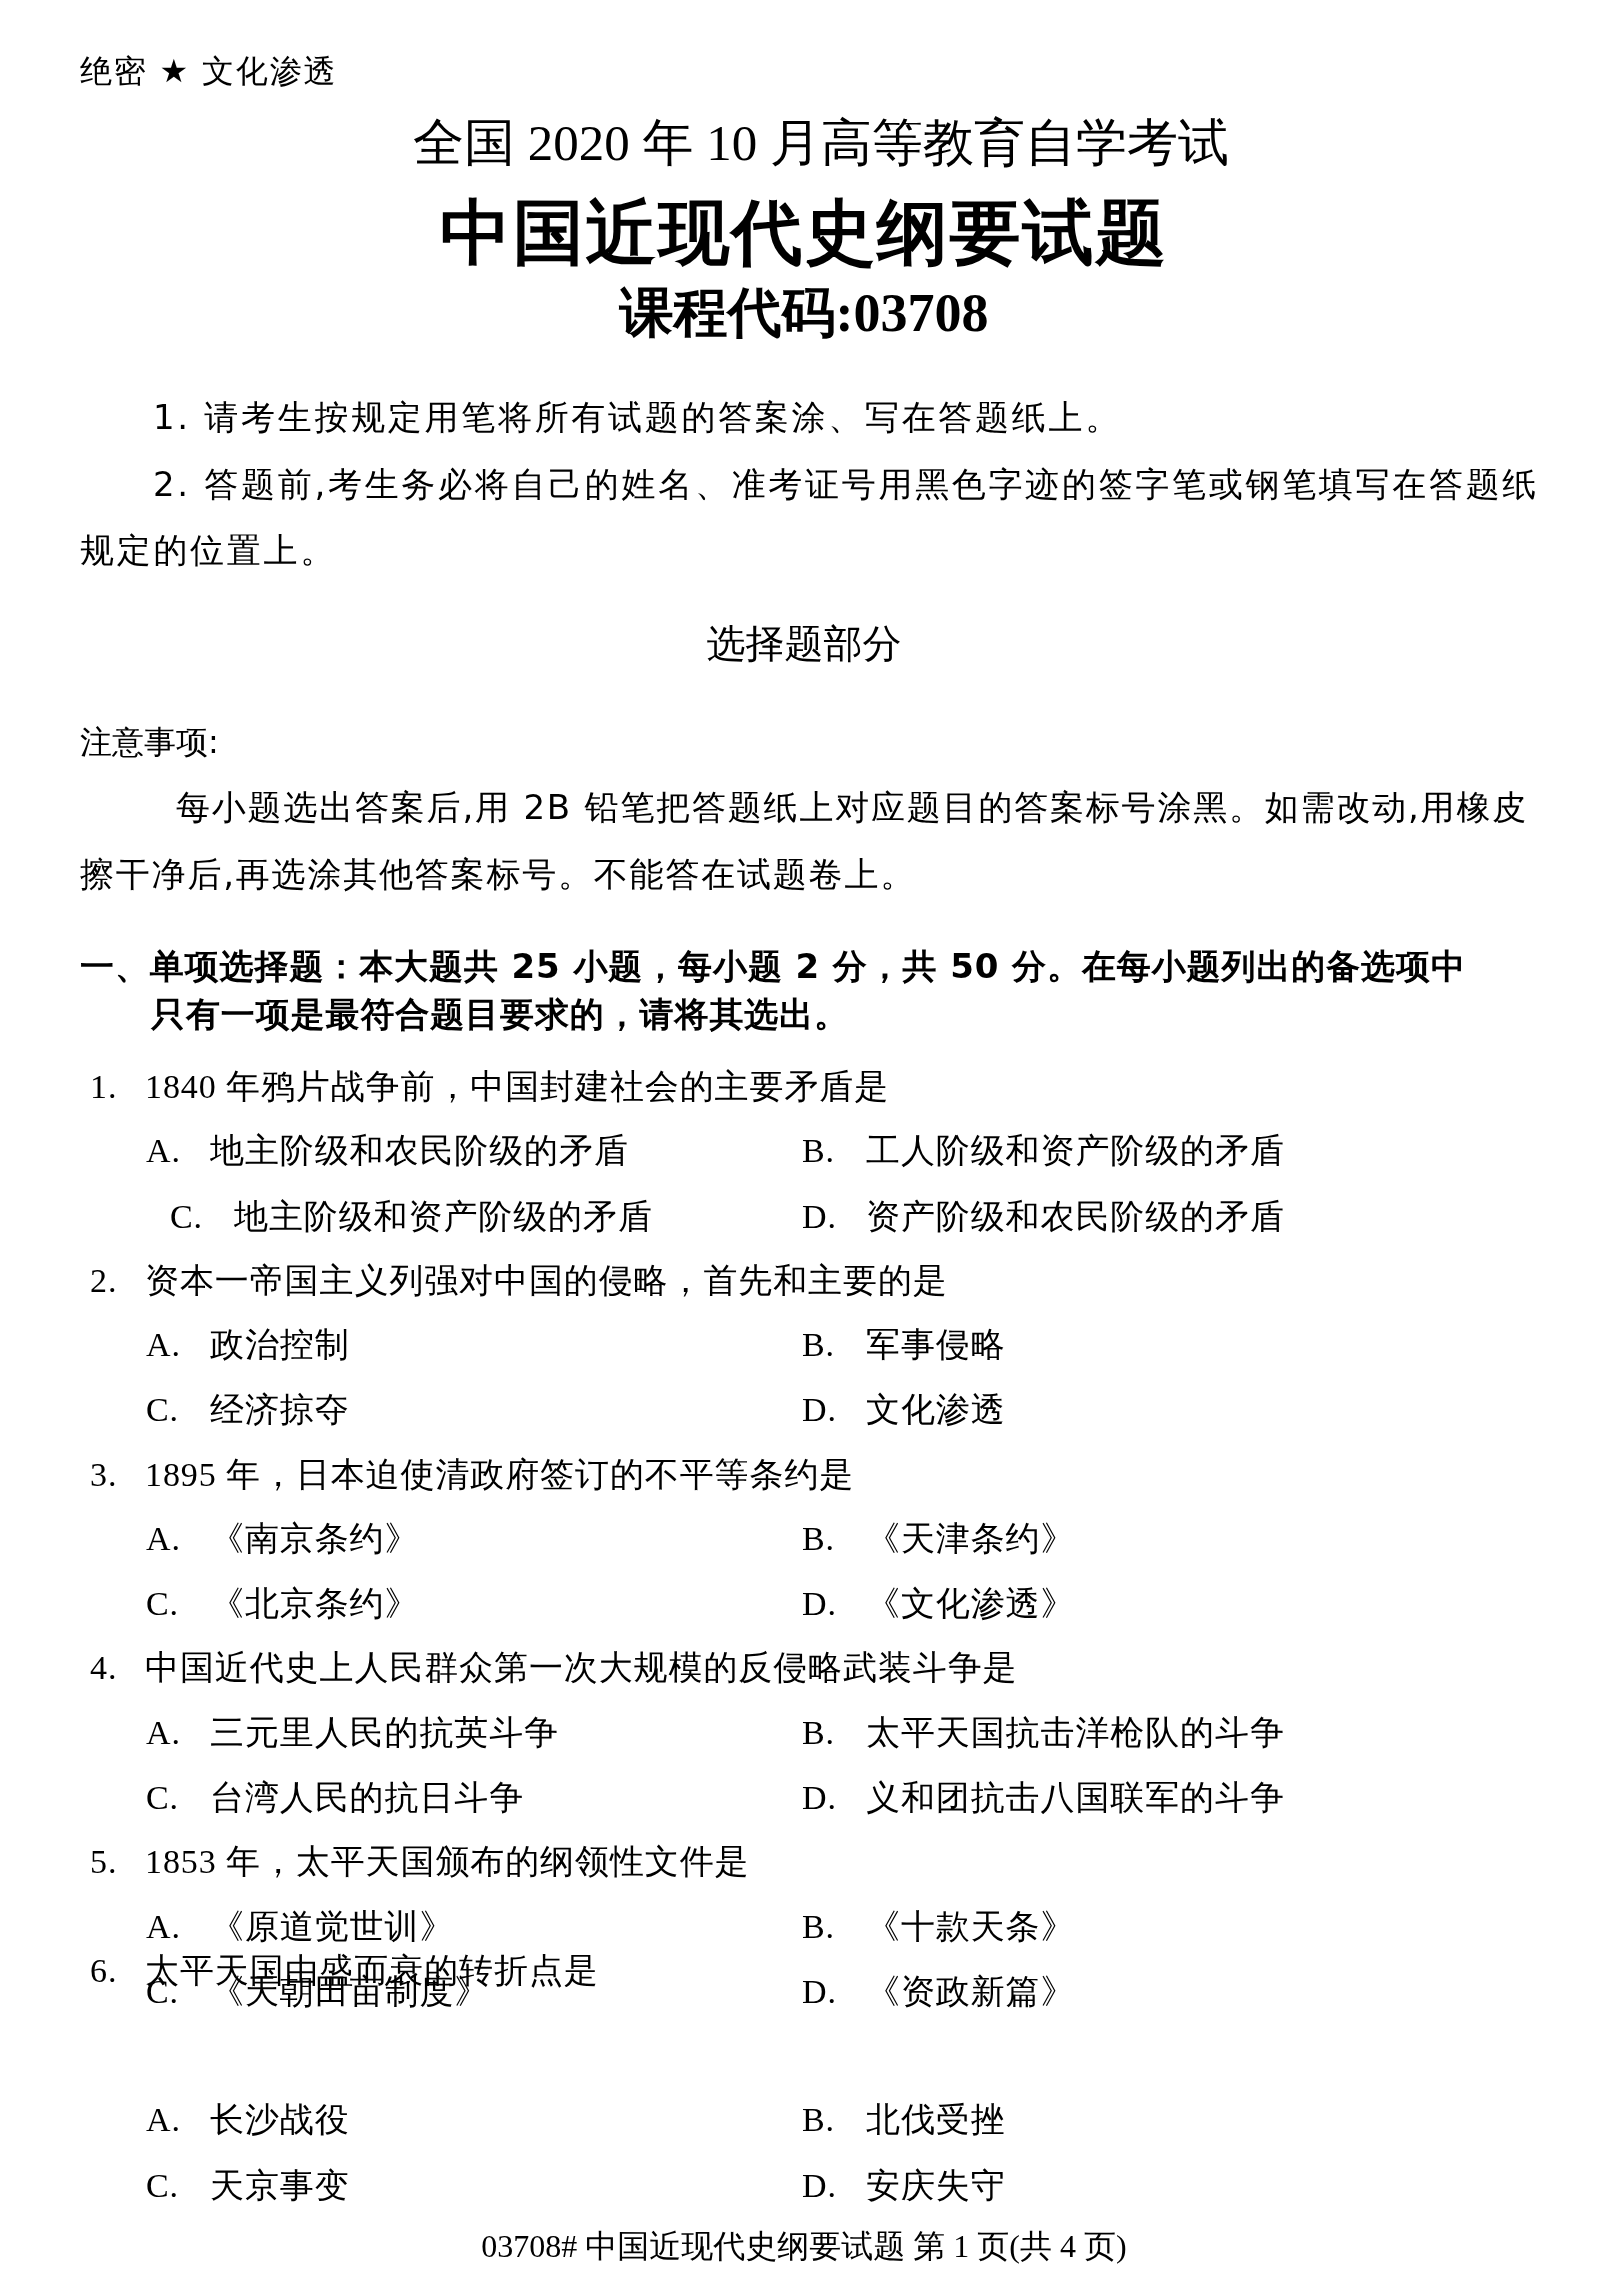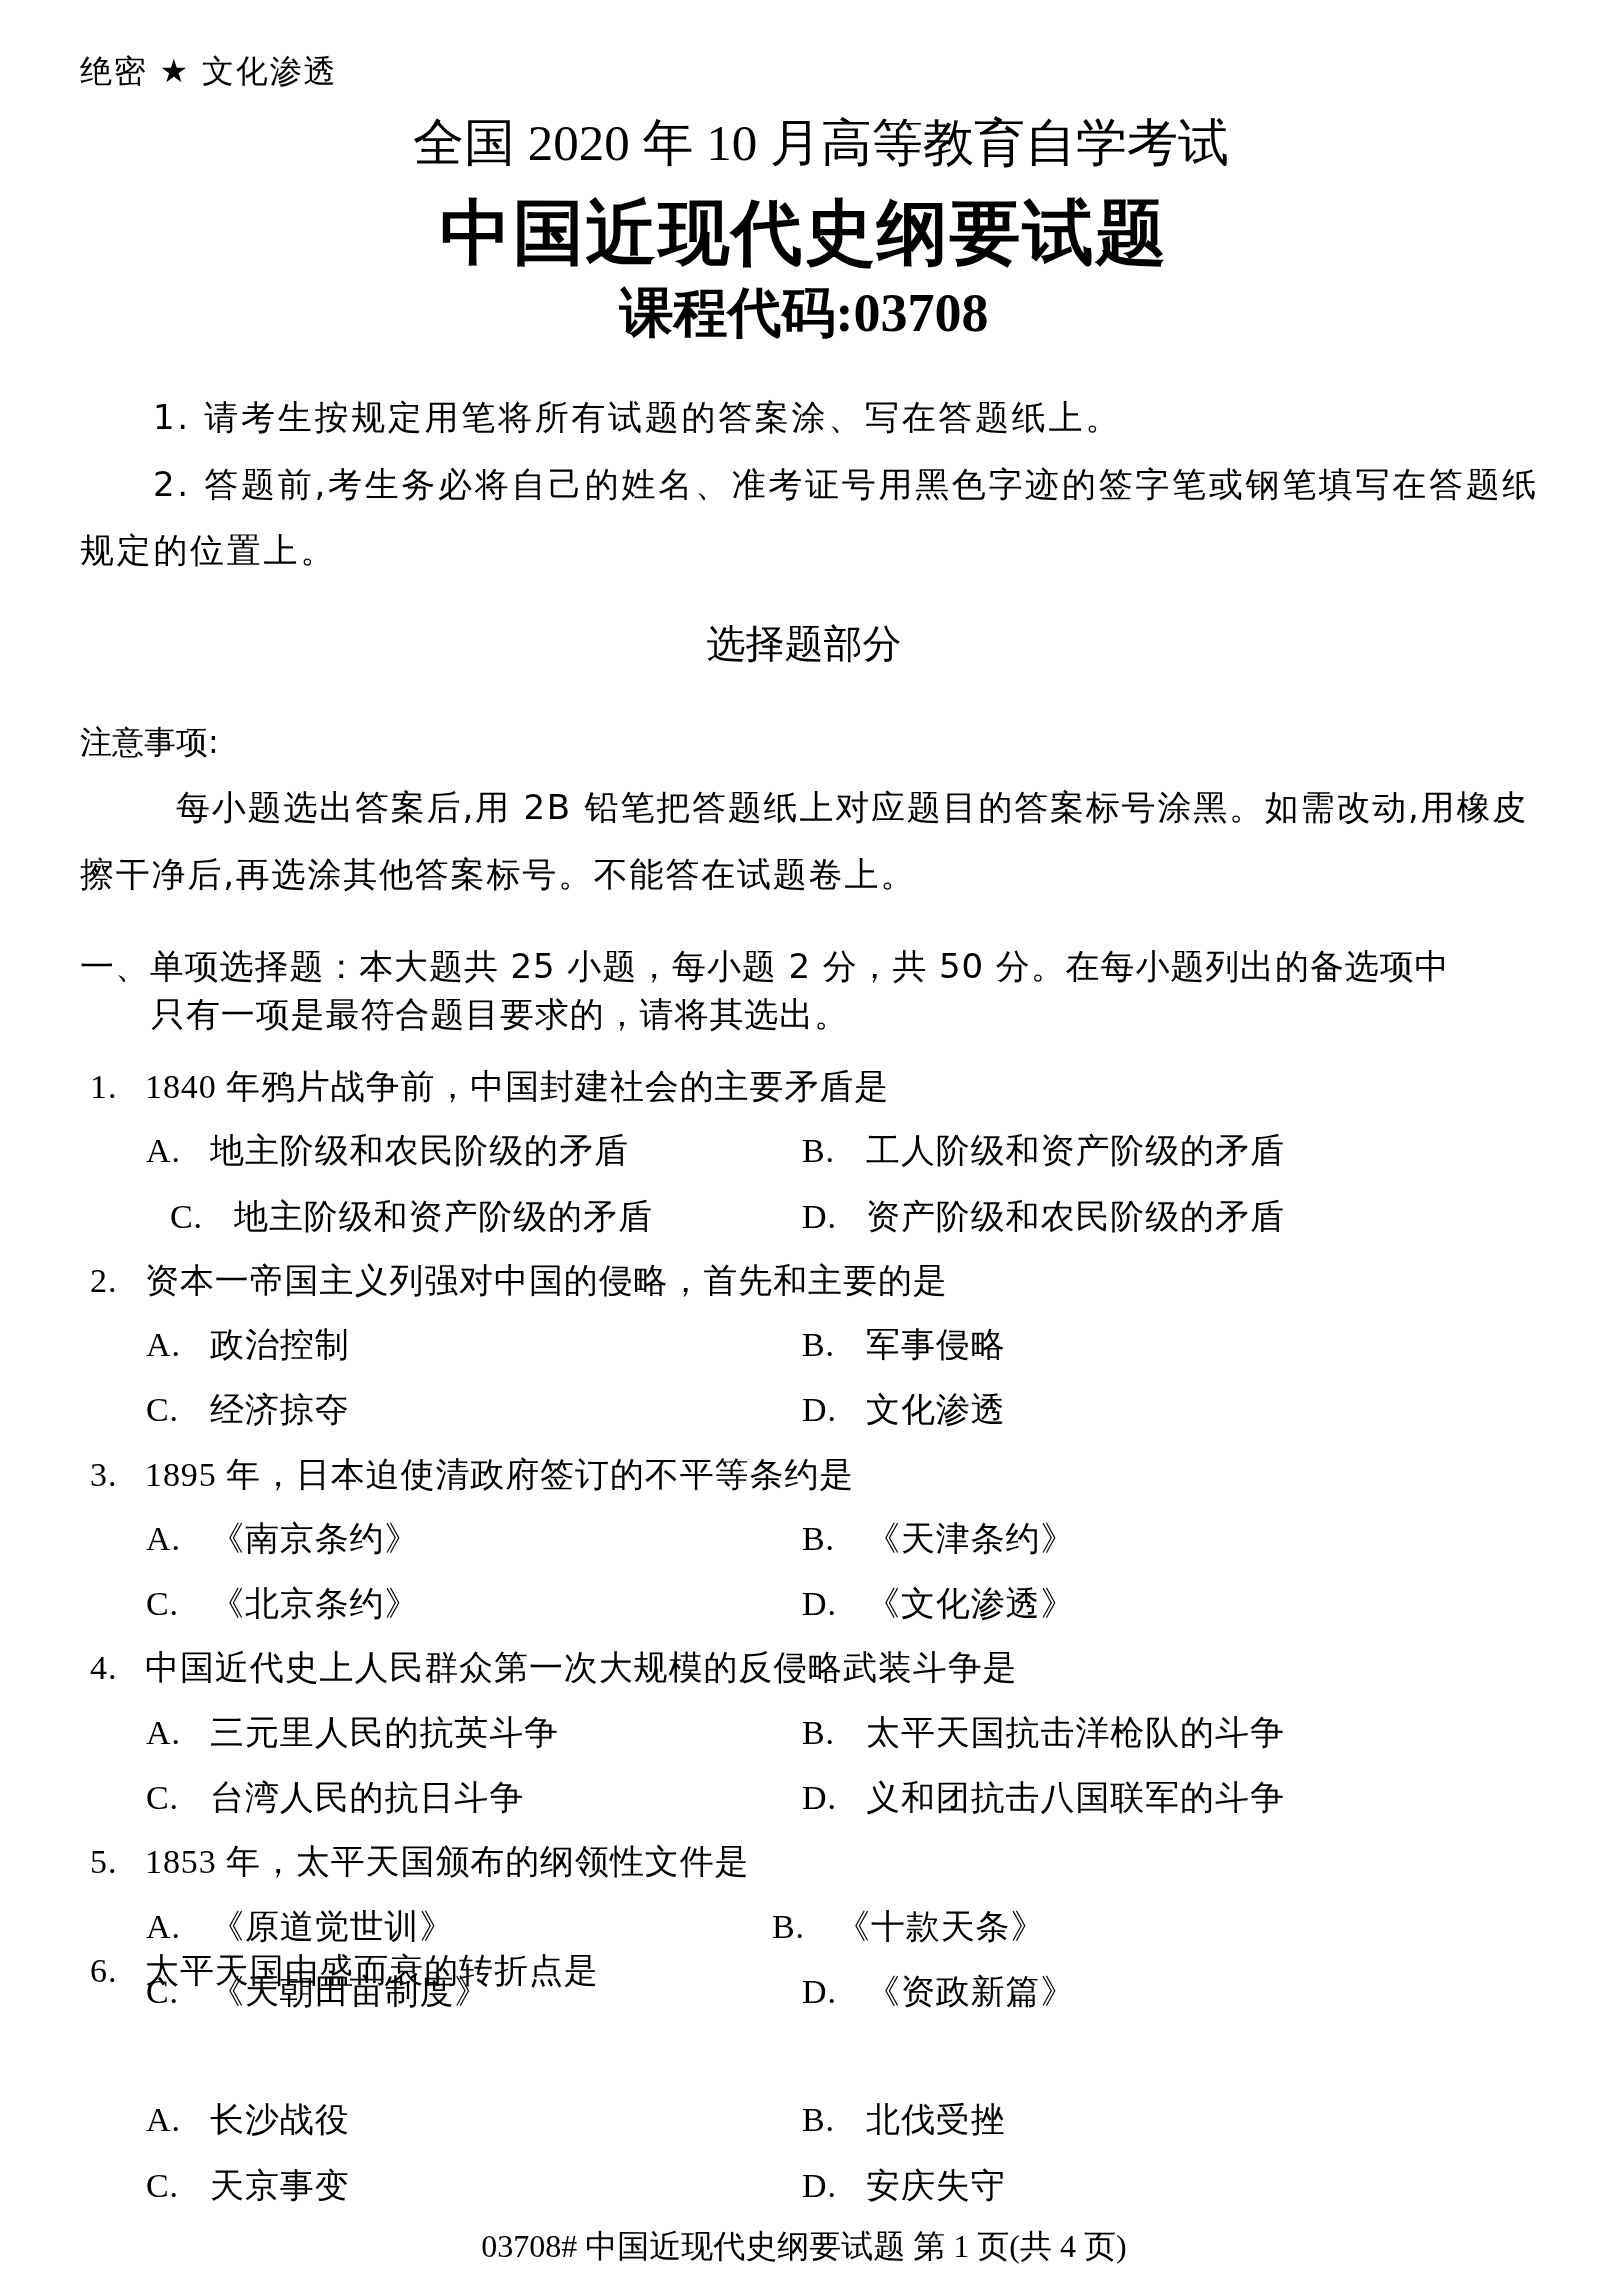--- a/index.html
+++ b/index.html
@@ -9,21 +9,21 @@
   .serif { font-family: "Liberation Serif", "DejaVu Serif", serif; }
   .center { left: 0; width: 1608px; text-align: center; }
   .secret { left: 80px; top: 49px; font-size: 32px; letter-spacing: 1.8px; }
   .title1 { top: 115px; height: 57px; line-height: 57px; font-size: 51px; margin-left: 17px; }
   .title2 { top: 193px; height: 80px; line-height: 80px; font-size: 71px; font-weight: bold; letter-spacing: 1.8px; }
   .course { top: 289px; height: 49px; line-height: 49px; font-size: 54px; font-weight: bold; }
   .instr { font-size: 34px; letter-spacing: 2.7px; }
   .section-title { top: 620px; height: 48px; line-height: 48px; font-size: 39px; }
   .notice-label { left: 80px; top: 720px; font-size: 32px; }
   .notice-text { font-size: 34px; letter-spacing: 1.8px; }
-  .part-head { font-size: 34px; font-weight: normal; letter-spacing: 0.9px; }
+  .part-head { font-size: 34px; font-weight: bold; letter-spacing: 0.9px; }
   .q { font-size: 34px; letter-spacing: 0.9px; }
   .q .num { display: inline-block; width: 55px; }
   .opt { font-size: 34px; letter-spacing: 0.9px; }
   .opt .letter { display: inline-block; width: 64px; }
   .footer { top: 2223px; height: 46px; line-height: 46px; font-size: 32px; }
 </style>
 </head>
 <body>
 
 <div class="abs sans secret">绝密 ★ 文化渗透</div>
@@ -72,21 +72,21 @@
 </div>
 <div class="abs serif opt" style="left:146px; top:1711px;"><span class="letter">A.</span><span>三元里人民的抗英斗争</span></div>
 <div class="abs serif opt" style="left:802px; top:1711px;"><span class="letter">B.</span><span>太平天国抗击洋枪队的斗争</span></div>
 <div class="abs serif opt" style="left:146px; top:1776px;"><span class="letter">C.</span><span>台湾人民的抗日斗争</span></div>
 <div class="abs serif opt" style="left:802px; top:1776px;"><span class="letter">D.</span><span>义和团抗击八国联军的斗争</span></div>
 
 <div class="abs serif q" style="left:90px; top:1840px;">
   <span class="num">5.</span><span>1853 年，太平天国颁布的纲领性文件是</span>
 </div>
 <div class="abs serif opt" style="left:146px; top:1905px;"><span class="letter">A.</span><span>《原道觉世训》</span></div>
-<div class="abs serif opt" style="left:772px; top:1905px;"><span class="letter">B.</span><span>《十款天条》</span></div>
+<div class="abs serif opt" style="left:802px; top:1905px;"><span class="letter">B.</span><span>《十款天条》</span></div>
 <div class="abs serif opt" style="left:146px; top:1970px;"><span class="letter">C.</span><span>《天朝田亩制度》</span></div>
 <div class="abs serif opt" style="left:802px; top:1970px;"><span class="letter">D.</span><span>《资政新篇》</span></div>
 
 <div class="abs serif q" style="left:90px; top:1924px;margin-top:25px;">
   <span class="num">6.</span><span>太平天国由盛而衰的转折点是</span>
 </div>
 <div class="abs serif opt" style="left:146px; top:2098px;"><span class="letter">A.</span><span>长沙战役</span></div>
 <div class="abs serif opt" style="left:802px; top:2098px;"><span class="letter">B.</span><span>北伐受挫</span></div>
 <div class="abs serif opt" style="left:146px; top:2164px;"><span class="letter">C.</span><span>天京事变</span></div>
 <div class="abs serif opt" style="left:802px; top:2164px;"><span class="letter">D.</span><span>安庆失守</span></div>

